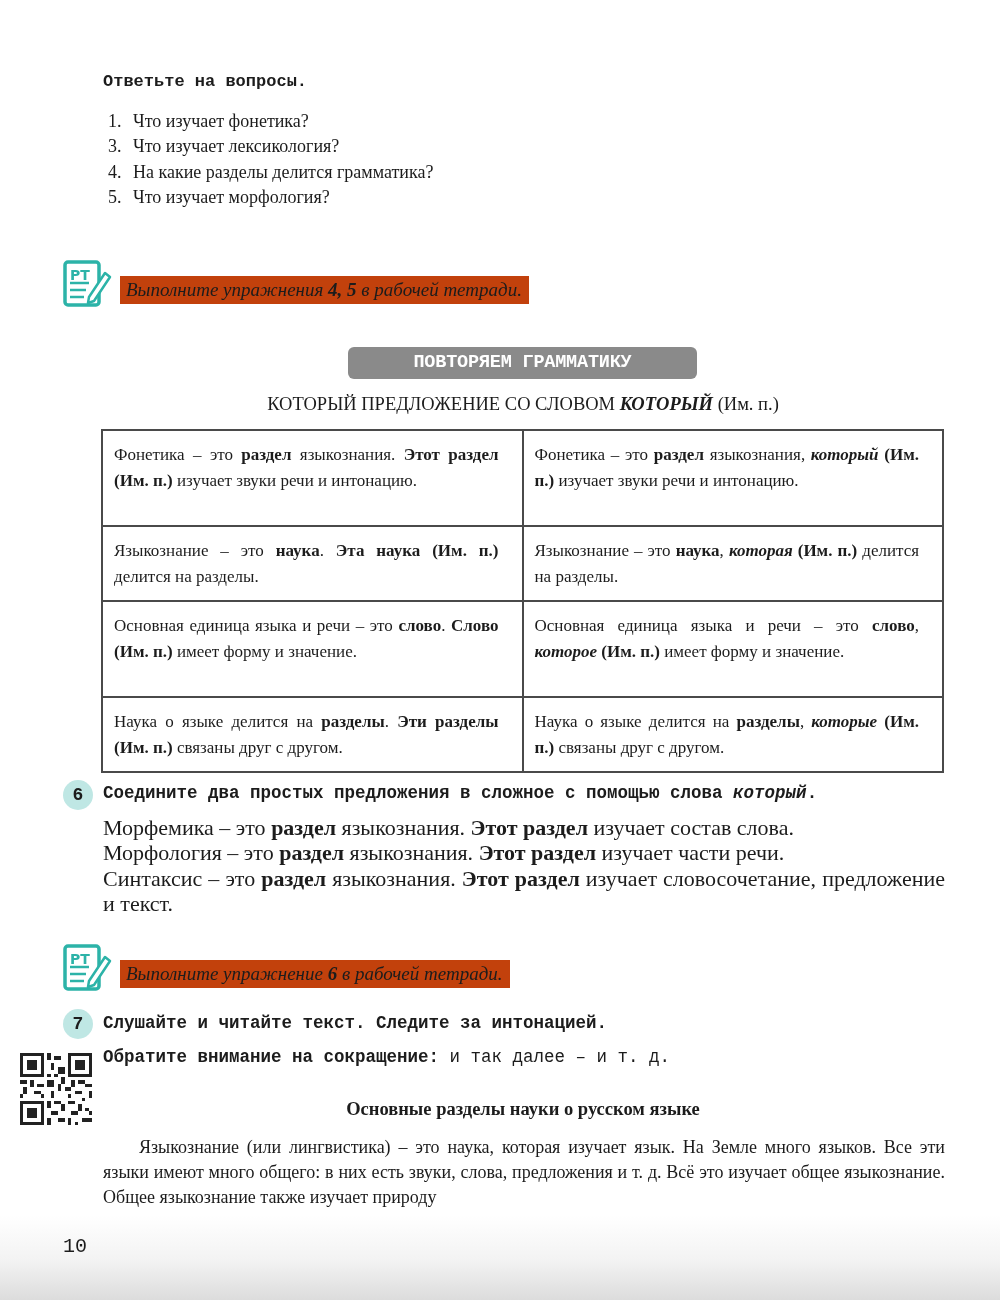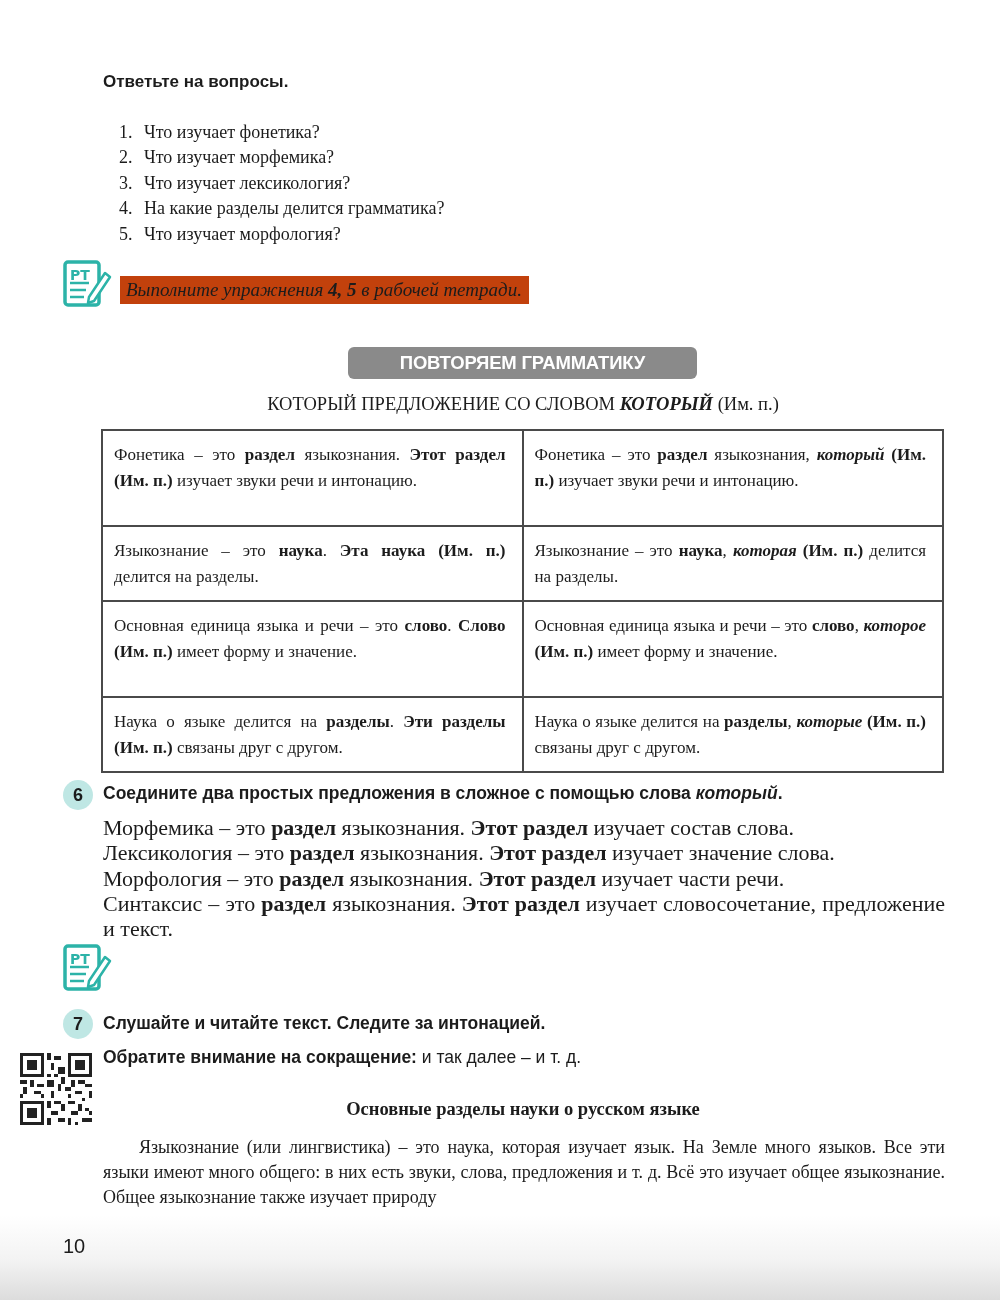--- a/index.html
+++ b/index.html
@@ -2,25 +2,25 @@
 <html><head>
 <meta charset="utf-8">
 <style>
   html, body { margin: 0; padding: 0; }
   body {
     width: 1000px; height: 1300px; position: relative; overflow: hidden;
     background: linear-gradient(to bottom, #ffffff 0px, #ffffff 1215px, #f3f3f3 1260px, #dcdcdc 1300px);
     color: #1c1c1c;
     font-family: "Liberation Serif", "DejaVu Serif", serif;
   }
-  .sans { font-family: Liberation Sans, sans-serif; }
+  .sans { font-family: Liberation Mono, monospace; }
   .abs { position: absolute; }
 
   .q-title { left: 103px; top: 72px; font-size: 17px; font-weight: bold; }
-  .q-list { left: 103px; top: 104px; margin: 16px; padding: 0; list-style: none; font-size: 18px; }
+  .q-list { left: 103px; top: 104px; margin: 5px; padding: 0; list-style: none; font-size: 18px; }
   .q-list li { height: 25.4px; line-height: 25px; white-space: nowrap; }
   .q-list .num { display: inline-block; width: 25px; }
 
   .rt { height: 50px; }
   .rt-icon { position: absolute; left: 0; top: 0; width: 50px; height: 50px; }
   .rt-note {
     position: absolute; left: 58px; top: 17px; height: 28px; line-height: 28px;
     background: #c2410c; padding: 0 7px 0 6px; font-style: italic; font-size: 19px; white-space: nowrap;
   }
   .rt-note b { font-weight: bold; }
@@ -33,21 +33,21 @@
   }
   .subtitle { left: 0; width: 1046px; top: 394px; text-align: center; font-size: 18.5px; white-space: nowrap; }
   .subtitle i { font-weight: bold; }
 
   table.cmp {
     position: absolute; left: 101px; top: 429px; width: 843px; border-collapse: collapse;
     font-size: 17px; line-height: 26px;
   }
   table.cmp td {
     border: 2px solid #4a4a4a; width: 50%; vertical-align: top;
-    padding: 11px 16px 10px 11px; text-align: justify;
+    padding: 11px 23px 10px 11px; text-align: justify;
   }
   table.cmp tr.r1 td { height: 73px; }
   table.cmp tr.r2 td { height: 47px; }
   table.cmp tr.r3 td { height: 73px; }
   table.cmp tr.r4 td { height: 47px; margin-top: 32px; }
 
   .ex-badge {
     position: absolute; width: 30px; height: 30px; border-radius: 50%; background: #bfe7e4;
     font-weight: bold; font-size: 18px; text-align: center; line-height: 30px;
   }
@@ -62,21 +62,20 @@
   .text-title { left: 0; width: 1046px; top: 1099px; text-align: center; font-size: 18.5px; font-weight: bold; }
   .text-body { left: 103px; top: 1135px; width: 842px; font-size: 18px; line-height: 25px; text-align: justify; text-indent: 36px; }
   .page-num { left: 63px; top: 1235px; font-size: 20px; }
 </style>
 </head>
 <body>
 
 <div class="abs q-title sans">Ответьте на вопросы.</div>
 <ul class="abs q-list">
   <li><span class="num">1.</span><span>Что изучает фонетика?</span></li>
-  <li><span class="num">2.</span><span>Что изучает морфемика?</span></li>
   <li><span class="num">3.</span><span>Что изучает лексикология?</span></li>
   <li><span class="num">4.</span><span>На какие разделы делится грамматика?</span></li>
   <li><span class="num">5.</span><span>Что изучает морфология?</span></li>
 </ul>
 
 <div class="abs rt" style="left:62px; top:259px; width:560px;">
   <svg class="rt-icon" viewBox="0 0 50 50">
     <rect x="3" y="3" width="34" height="43" rx="3" fill="none" stroke="#2cb3a8" stroke-width="3.5"></rect>
     <text x="8" y="21" font-family="DejaVu Sans, sans-serif" font-weight="bold" font-size="14" fill="#2cb3a8">РТ</text>
     <line x1="8" y1="24" x2="27" y2="24" stroke="#2cb3a8" stroke-width="2.5"></line>
@@ -108,34 +107,34 @@
     <td><span>Наука о языке делится на </span><b>разделы</b><span>. </span><b>Эти разделы</b> <b>(Им. п.)</b><span> связаны друг с другом.</span></td>
     <td><span>Наука о языке делится на </span><b>разделы</b><span>, </span><b><i>которые</i></b> <b>(Им. п.)</b><span> связаны друг с другом.</span></td>
   </tr>
 </tbody>
   </table>
 
 <div class="ex-badge sans" style="left:63px; top:780px;">6</div>
 <div class="abs ex-title sans" style="left:103px; top:783px;"><span>Соедините два простых предложения в сложное с помощью слова </span><i>который</i><span>.</span></div>
 <div class="abs ex-lines">
   <div><span>Морфемика – это </span><b>раздел</b><span> языкознания. </span><b>Этот раздел</b><span> изучает состав слова.</span></div>
-  <div><span>Лексикология – это </span><b>раздел</b><span> языкознания. </span><b>Этот раздел</b><span> изучает значение слова.</span></div>
   <div><span>Морфология – это </span><b>раздел</b><span> языкознания. </span><b>Этот раздел</b><span> изучает части речи.</span></div>
   <div class="wrap"><span>Синтаксис – это </span><b>раздел</b><span> языкознания. </span><b>Этот раздел</b><span> изучает словосочетание, предложение и текст.</span></div>
 </div>
 
 <div class="abs rt" style="left:62px; top:943px; width:560px;">
   <svg class="rt-icon" viewBox="0 0 50 50">
     <rect x="3" y="3" width="34" height="43" rx="3" fill="none" stroke="#2cb3a8" stroke-width="3.5"></rect>
     <text x="8" y="21" font-family="DejaVu Sans, sans-serif" font-weight="bold" font-size="14" fill="#2cb3a8">РТ</text>
     <line x1="8" y1="24" x2="27" y2="24" stroke="#2cb3a8" stroke-width="2.5"></line>
     <line x1="8" y1="31" x2="24" y2="31" stroke="#2cb3a8" stroke-width="2.5"></line>
     <line x1="8" y1="38" x2="22" y2="38" stroke="#2cb3a8" stroke-width="2.5"></line>
     <path d="M27 38 L43 14 L48 18 L32 42 L26 44 Z" fill="#ffffff" stroke="#2cb3a8" stroke-width="2.5" stroke-linejoin="round"></path>
   </svg>
+  <div class="rt-note"><span>Выполните упражнение </span><b>6</b><span> в рабочей тетради.</span></div>
 </div>
 
 <div class="ex-badge sans" style="left:63px; top:1009px;">7</div>
 <div class="abs ex-title sans" style="left:103px; top:1013px;">Слушайте и читайте текст. Следите за интонацией.</div>
 
 <svg class="abs qr" viewBox="0 0 21 21" shape-rendering="crispEdges">
   <rect width="21" height="21" fill="#ffffff"></rect>
   <g fill="#222">
     <rect x="0" y="0" width="7" height="7"></rect>
       <rect x="1" y="1" width="5" height="5" fill="#fff"></rect>

